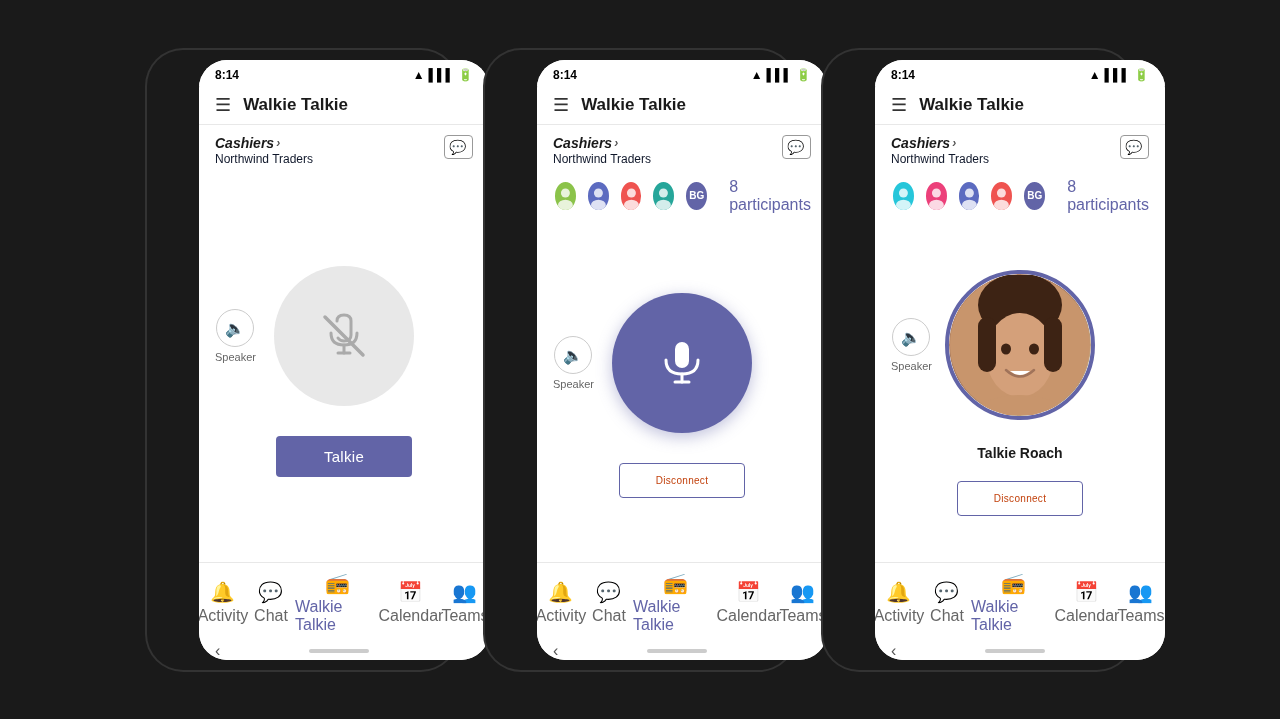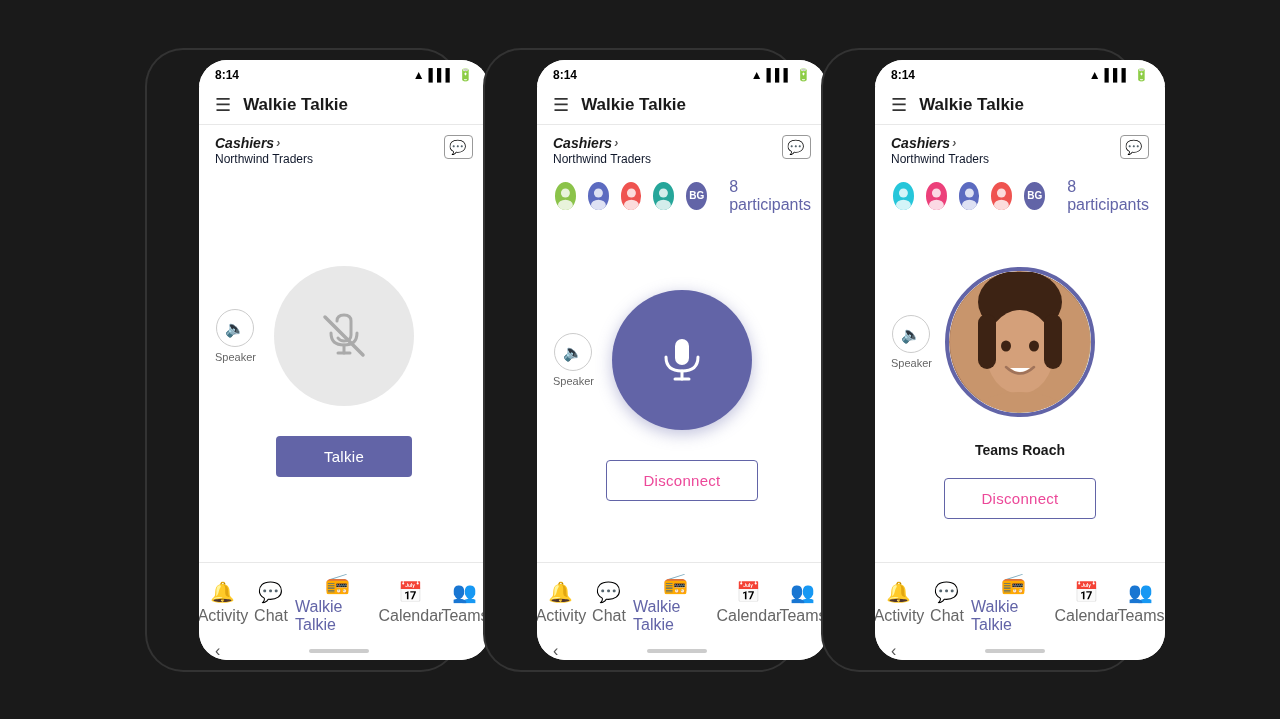--- a/index.html
+++ b/index.html
@@ -226,25 +226,25 @@
       border: none;
       border-radius: 4px;
       padding: 12px 48px;
       font-size: 15px;
       font-weight: 500;
       cursor: pointer;
       letter-spacing: 0.3px;
     }
     .disconnect-btn {
       background: #fff;
-      color: #ec4899;
+      color: #c2410c;
       border: 1.5px solid #6264a7;
       border-radius: 4px;
       padding: 11px 36px;
-      font-size: 15px;
+      font-size: 10px;
       font-weight: 500;
       cursor: pointer;
       letter-spacing: 0.3px;
     }
     .bottom-nav {
       border-top: 1px solid #e8e8e8;
       display: flex;
       justify-content: space-around;
       align-items: center;
       padding: 8px 0 4px;
@@ -560,21 +560,21 @@
                 <path d="M56 95 Q70 108 84 95" fill="none" stroke="#a0735a" stroke-width="2.5" stroke-linecap="round"></path>
 
                 <path d="M60 96 Q70 104 80 96" fill="#fff"></path>
 
                 <ellipse cx="70" cy="148" rx="52" ry="28" fill="#c8956c"></ellipse>
               </svg>
             </div>
           </div>
         </div>
         <div style="text-align:center">
-          <div class="profile-name">Teams Roach</div>
+          <div class="profile-name">Talkie Roach</div>
         </div>
         <button class="disconnect-btn">Disconnect</button>
       </div>
 
       <div class="bottom-nav">
         <div class="nav-item">
           <span class="nav-icon">🔔</span>
           <span class="nav-label">Activity</span>
         </div>
         <div class="nav-item">

